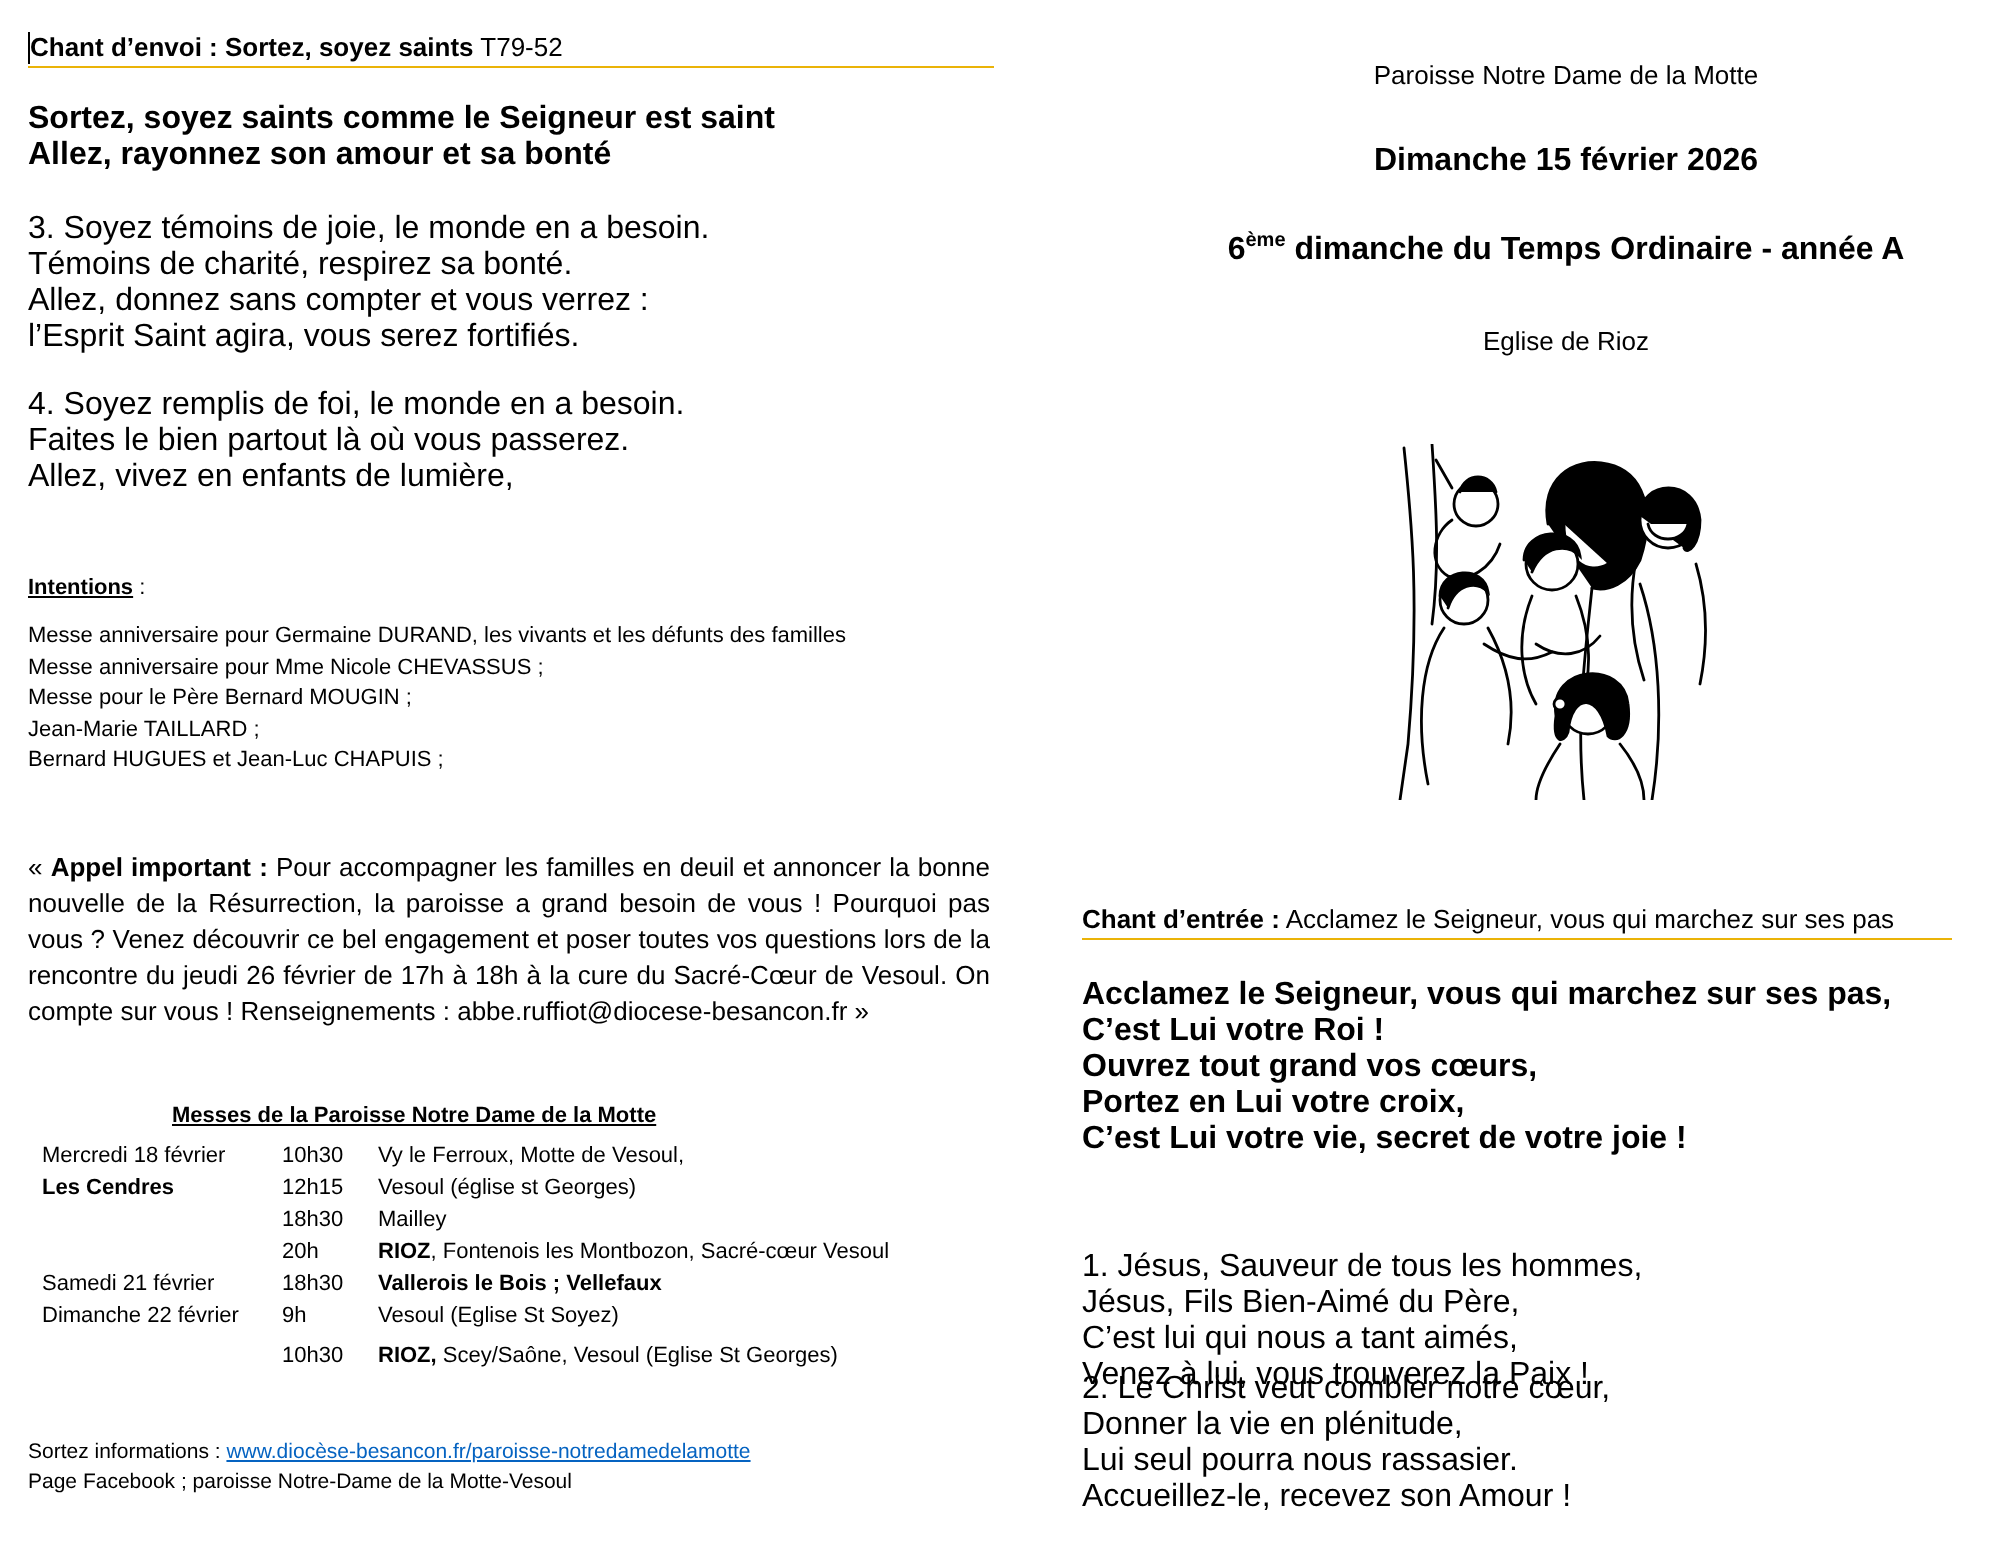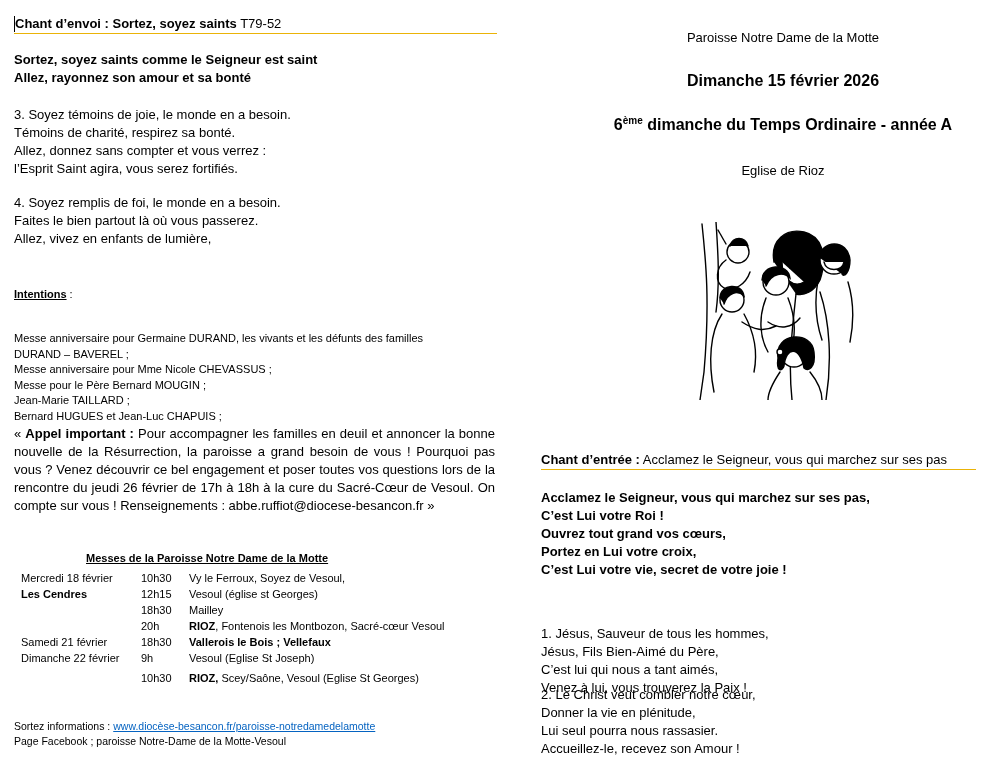--- a/index.html
+++ b/index.html
@@ -12,21 +12,21 @@
   .right { left: 541px; width: 464px; }
 
   .heading-row {
     position: absolute; font-size: 13px; line-height: 16px;
     border-bottom: 1px solid #eab308; padding-bottom: 1px;
   }
   .left .heading-row { left: 0; top: 16px; width: 483px; }
   .left .heading-row .cursor { display:inline-block; width:1px; height:16px; background:#000; vertical-align:top; margin-right:0; }
   .b { font-weight: bold; }
 
-  .lines { position: absolute; font-size: 13px; line-height: 18px; }
+  .lines { position: absolute; font-size: 16px; line-height: 18px; }
   .lines div { white-space: nowrap; }
 
   .small { font-size: 11px; line-height: 15.5px; }
   .u { text-decoration: underline; }
 
   .appel {
     position: absolute; left: 0; top: 425px; width: 481px;
     font-size: 13px; line-height: 18px; text-align: justify;
   }
 
@@ -84,41 +84,40 @@
   <div class="lines" style="top:194px; left:0;">
     <div>4. Soyez remplis de foi, le monde en a besoin.</div>
     <div>Faites le bien partout là où vous passerez.</div>
     <div>Allez, vivez en enfants de lumière,</div>
   </div>
 
   <div class="lines small" style="top:287px; left:0;">
     <span class="b u">Intentions</span><span> :</span>
   </div>
 
-  <div class="lines small" style="top:311px; left:0;margin-top:20px;">
+  <div class="lines small" style="top:311px; left:0;">
     <div>Messe anniversaire pour Germaine DURAND, les vivants et les défunts des familles</div>
-    <div>DURAND – BAVEREL ;</div>
     <div>Messe anniversaire pour Mme Nicole CHEVASSUS ;</div>
     <div>Messe pour le Père Bernard MOUGIN ;</div>
     <div>Jean-Marie TAILLARD ;</div>
     <div>Bernard HUGUES et Jean-Luc CHAPUIS ;</div>
   </div>
 
   <div class="appel">
     <span>« </span><span class="b">Appel important :</span><span> Pour accompagner les familles en deuil et annoncer la bonne nouvelle de la Résurrection, la paroisse a grand besoin de vous ! Pourquoi pas vous ? Venez découvrir ce bel engagement et poser toutes vos questions lors de la rencontre du jeudi 26 février de 17h à 18h à la cure du Sacré-Cœur de Vesoul. On compte sur vous ! Renseignements : abbe.ruffiot@diocese-besancon.fr »</span>
   </div>
 
   <div class="messes-title">Messes de la Paroisse Notre Dame de la Motte</div>
 
   <table class="messes">
     <tbody id="messes-body">
         <tr>
           <td class="day" style="width: 112px; max-width: 112px;">Mercredi 18 février</td>
           <td class="time">10h30</td>
-          <td><b></b><span>Vy le Ferroux, Soyez de Vesoul,</span></td>
+          <td><b></b><span>Vy le Ferroux, Motte de Vesoul,</span></td>
         </tr>
         <tr>
           <td class="day" style="font-weight: bold; width: 112px; max-width: 112px;">Les Cendres</td>
           <td class="time">12h15</td>
           <td><b></b><span>Vesoul (église st Georges)</span></td>
         </tr>
         <tr>
           <td class="day" style="width: 112px; max-width: 112px;"></td>
           <td class="time">18h30</td>
           <td><b></b><span>Mailley</span></td>
@@ -129,21 +128,21 @@
           <td><b>RIOZ</b><span>, Fontenois les Montbozon, Sacré-cœur Vesoul</span></td>
         </tr>
         <tr>
           <td class="day" style="width: 112px; max-width: 112px;">Samedi 21 février</td>
           <td class="time">18h30</td>
           <td><b>Vallerois le Bois ;  Vellefaux</b><span></span></td>
         </tr>
         <tr>
           <td class="day" style="width: 112px; max-width: 112px;">Dimanche 22 février</td>
           <td class="time">9h</td>
-          <td><b></b><span>Vesoul (Eglise  St Joseph)</span></td>
+          <td><b></b><span>Vesoul (Eglise  St Soyez)</span></td>
         </tr>
         <tr>
           <td colspan="3" style="height:4px"></td>
         </tr>
         <tr>
           <td class="day" style="width: 112px; max-width: 112px;"></td>
           <td class="time">10h30</td>
           <td><b>RIOZ,</b><span> Scey/Saône, Vesoul (Eglise St Georges)</span></td>
         </tr>
       </tbody>

